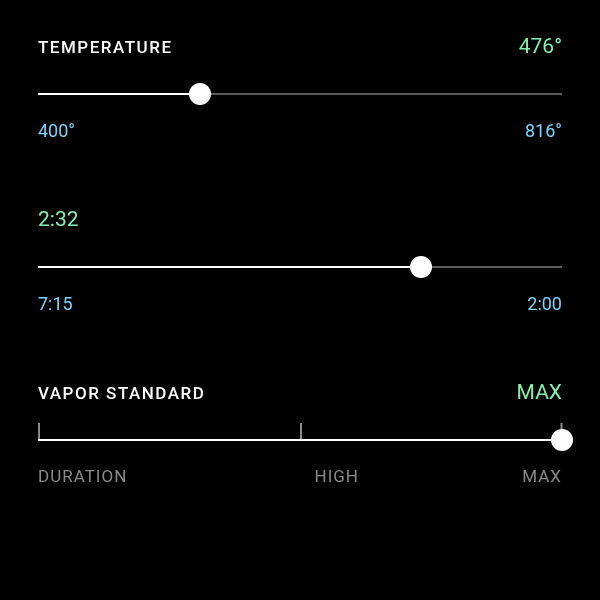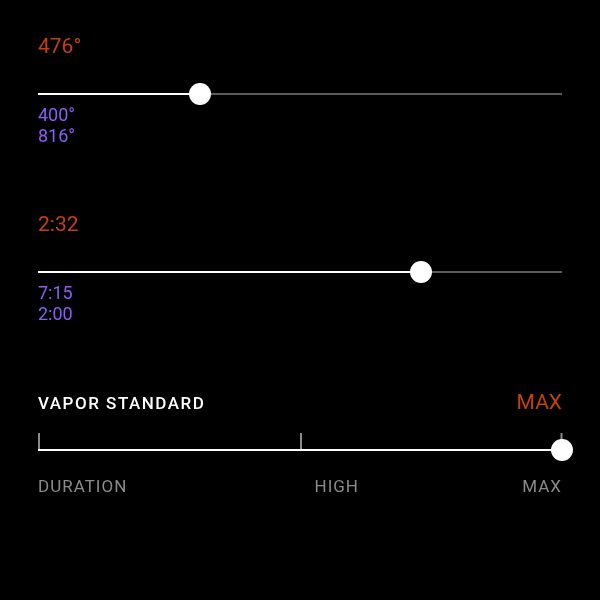--- a/index.html
+++ b/index.html
@@ -23,21 +23,21 @@
   }
   .slider-label {
     font-size: 17px;
     font-weight: 500;
     letter-spacing: 1.5px;
     color: #fff;
   }
   .slider-value {
     font-size: 21px;
     font-weight: 400;
-    color: #c2410c;
+    color: #86efac;
   }
   .slider-track-container {
     position: relative;
     height: 20px;
     display: flex;
     align-items: center;
   }
   .slider-track {
     position: relative;
     width: 100%;
@@ -70,38 +70,39 @@
   .slider-tick {
     position: absolute;
     top: -7px;
     width: 1.5px;
     height: 16px;
     background: #8a8a8a;
   }
   .slider-minmax {
     display: flex;
     justify-content: space-between;
+    margin-top: 16px;
     font-size: 18px;
-    color: #8b5cf6;
-    flex-direction: column;
+    color: #7dd3fc;
   }
   .slider-tick-labels {
     display: flex;
     justify-content: space-between;
     margin-top: 16px;
     font-size: 17px;
     letter-spacing: 1px;
     color: #8a8a8a;
   }
 </style>
 </head>
 <body>
 
 <div class="slider-group">
   <div class="slider-header">
+    <span class="slider-label">TEMPERATURE</span>
     <span class="slider-value">476°</span>
   </div>
   <div class="slider-track-container">
     <div class="slider-track">
       <div class="slider-fill" style="width:31%"></div>
     </div>
     <div class="slider-thumb" style="left:31%"></div>
   </div>
   <div class="slider-minmax">
     <span>400°</span>

